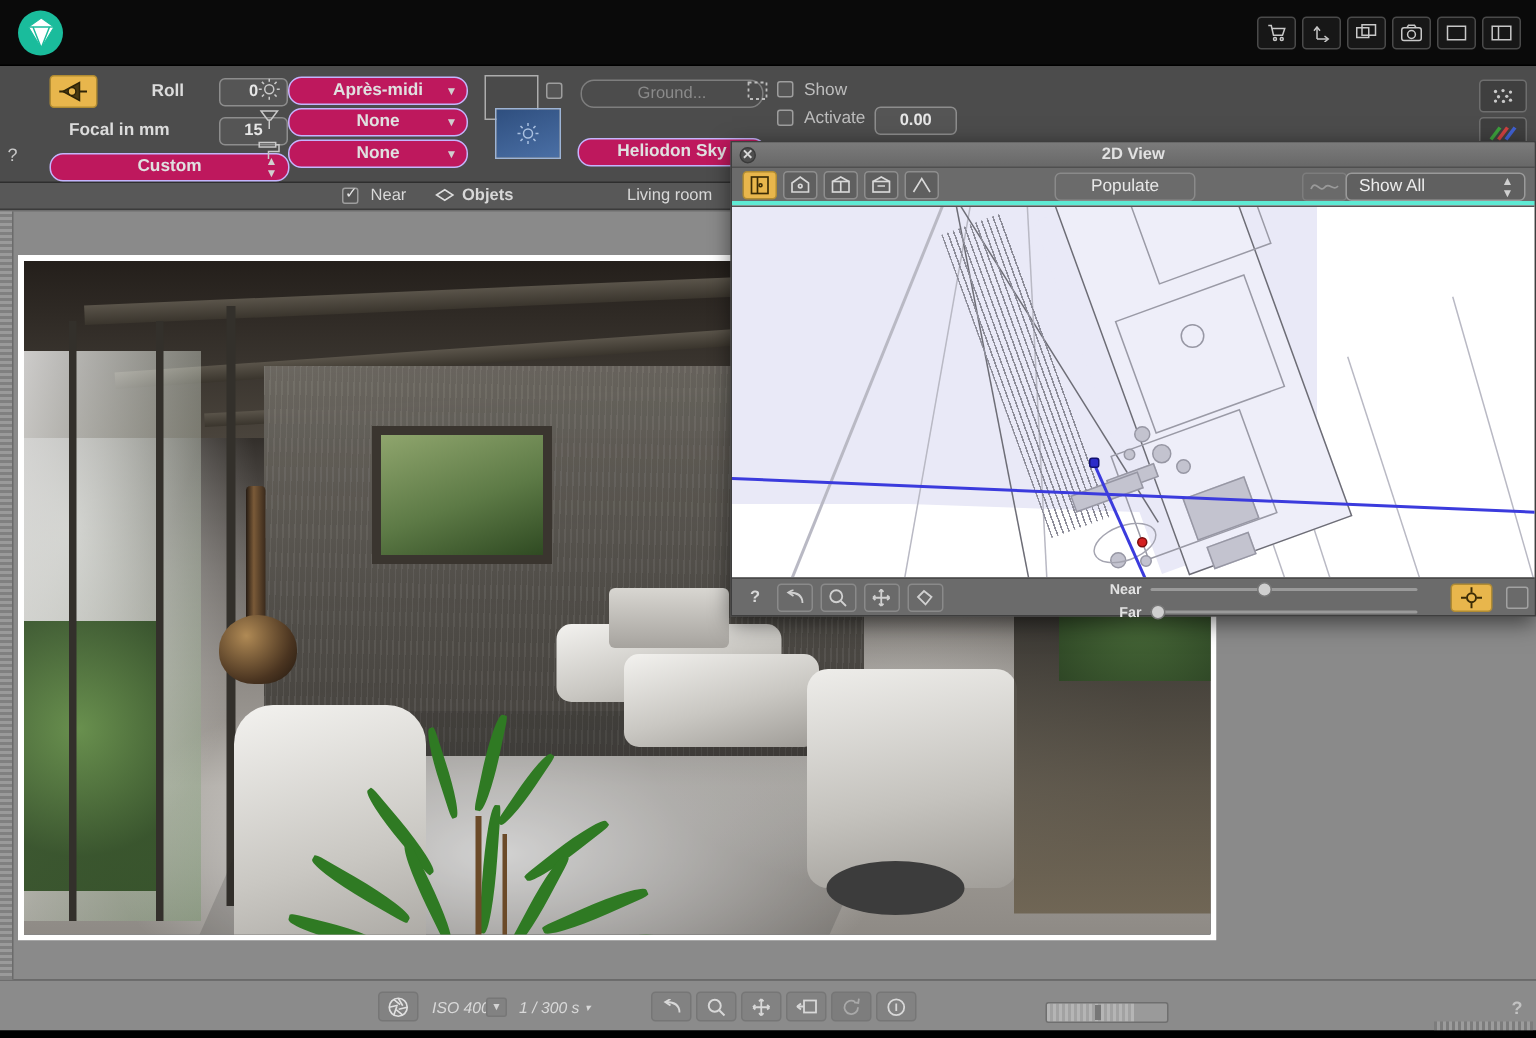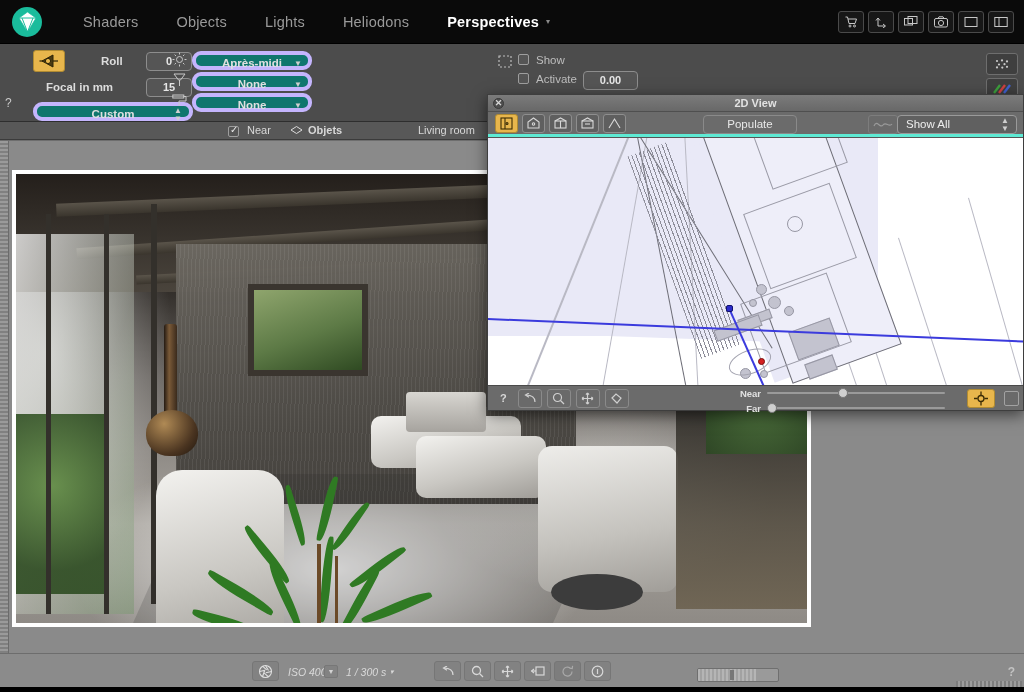--- a/index.html
+++ b/index.html
@@ -62,22 +62,22 @@
     display:flex; align-items:center; justify-content:center;
   }
   .lbl { color:#dcdcdc; font-size:11.5px; font-weight:bold; position:absolute; }
   .lbl.dim { color:#bdbdbd; font-weight: normal; }
   .numfield {
     position:absolute; border:1px solid #8d8d8d; border-radius:4px;
     background:#555; color:#e6e6e6; font-size:11px; font-weight:bold;
     text-align:center; line-height:17px; height:19px;
   }
   .popup {
-    position:absolute; border:4px solid #c4b5fd; border-radius:9px;
-    background:#0f766e; color:#e0e0e0; font-size:11.5px; font-weight:bold;
+    position:absolute; border:1px solid #c4b5fd; border-radius:9px;
+    background:#be185d; color:#e0e0e0; font-size:11.5px; font-weight:bold;
     text-align:center; line-height:17px; height:19px;
   }
   .popup .arr { position:absolute; right:6px; top:0; font-size:8px; color:#cfcfcf; }
   .stepper { position:absolute; right:7px; top:1px; font-size:8px; color:#d0d0d0; line-height:8px; }
   .chk {
     width:11px; height:11px; border:1px solid #9e9e9e; border-radius:2px;
     background:#555; display:inline-block; vertical-align:middle;
     position: relative;
   }
   .chk.on::after{
@@ -308,28 +308,20 @@
 
   <div class="menubar">
     <div class="app-logo">
       <svg width="17" height="20" viewBox="0 0 17 20">
         <polygon points="8.5,0 17,6 8.5,20 0,6" fill="#ffffff"></polygon>
         <polygon points="8.5,0 17,6 8.5,20 0,6" fill="none" stroke="#1abc9c" stroke-width="0.7"></polygon>
         <path d="M3,6 L8.5,20 L14,6" fill="none" stroke="#1abc9c" stroke-width="1"></path>
         <path d="M0,6 H17" stroke="#1abc9c" stroke-width="1"></path>
       </svg>
     </div>
-    <div class="menu-items">
-      <div class="menu-item">Shaders</div>
-      <div class="menu-item">Objects</div>
-      <div class="menu-item">Lights</div>
-      <div class="menu-item">Heliodons</div>
-      <div class="menu-item active">Perspectives</div>
-      <div class="menu-caret">▾</div>
-    </div>
     <div class="menubar-right">
       <div class="tbtn">
         <svg width="13" height="12" viewBox="0 0 13 12" fill="none" stroke="#c8c8c8" stroke-width="1">
           <path d="M0.5,1 H2.5 L4,7.5 H10 L11.5,3 H3"></path>
             <circle cx="5" cy="10" r="1"></circle>
             <circle cx="9.5" cy="10" r="1"></circle>
         </svg>
       </div>
       <div class="tbtn">
         <svg width="13" height="12" viewBox="0 0 13 12" fill="none" stroke="#c8c8c8" stroke-width="1">
@@ -416,20 +408,36 @@
             <path d="M11.8,3.5 H14 V8 H7 V13"></path>
         </svg>
       </span>
       <div class="popup" style="left:20px;top:43px;width:120px;">
         <span>None</span>
         <span class="arr">▼</span>
       </div>
       <div class="grp-title" style="bottom:-37px;left:-10px;width:160px;">Lighting</div>
     </div>
 
+    <div class="grp" style="left:320px;top:4px;width:170px;height:52px;">
+      <div style="position:absolute;left:3px;top:2px;width:36px;height:30px;background:#4a4a4a;border:1px solid #adadad;"></div>
+      <div style="position:absolute;left:10px;top:24px;width:44px;height:34px;background:linear-gradient(160deg,#2f4f7f,#4a6fa5);border:1px solid #9db4d6;display:flex;align-items:center;justify-content:center;">
+        <svg width="16" height="16" viewBox="0 0 16 16" fill="none" stroke="#a9c0e0" stroke-width="1">
+          <circle cx="8" cy="8" r="3"></circle>
+            <path d="M8,1 V3 M8,13 V15 M1,8 H3 M13,8 H15 M3,3 L4.4,4.4 M11.6,11.6 L13,13 M13,3 L11.6,4.4 M4.4,11.6 L3,13"></path>
+        </svg>
+      </div>
+      <span class="chk" style="position:absolute;left:44px;top:7px;"></span>
+      <div class="ghostbtn" style="left:67px;top:5px;width:122px;">Ground...</div>
+      <div class="popup" style="left:65px;top:44px;width:126px;">
+        <span>Heliodon Sky</span>
+        <span class="stepper">▲<br>▼</span>
+      </div>
+      <div class="grp-title" style="bottom:-39px;left:10px;width:170px;">Environment</div>
+    </div>
 
     <div class="grp" style="left:498px;top:8px;width:160px;height:52px;">
       <span class="icn" style="left:0;top:2px;">
         <svg width="14" height="13" viewBox="0 0 14 13" fill="none" stroke="#bdbdbd" stroke-width="1.2" stroke-dasharray="2 2">
           <rect x="1" y="1" width="12" height="11"></rect>
         </svg>
       </span>
       <span class="chk" style="position:absolute;left:20px;top:2px;"></span>
       <div class="lbl dim" style="left:38px;top:2px;">Show</div>
       <span class="chk" style="position:absolute;left:20px;top:21px;"></span>

